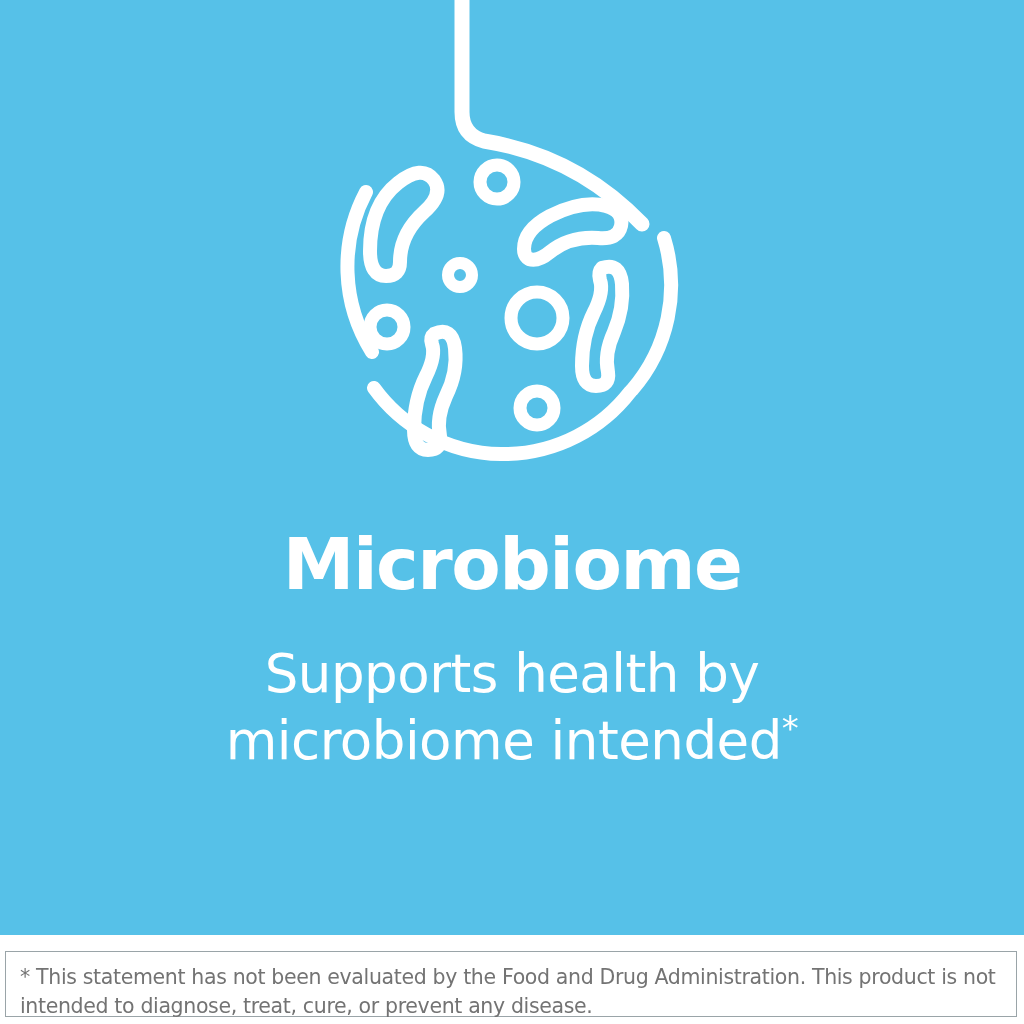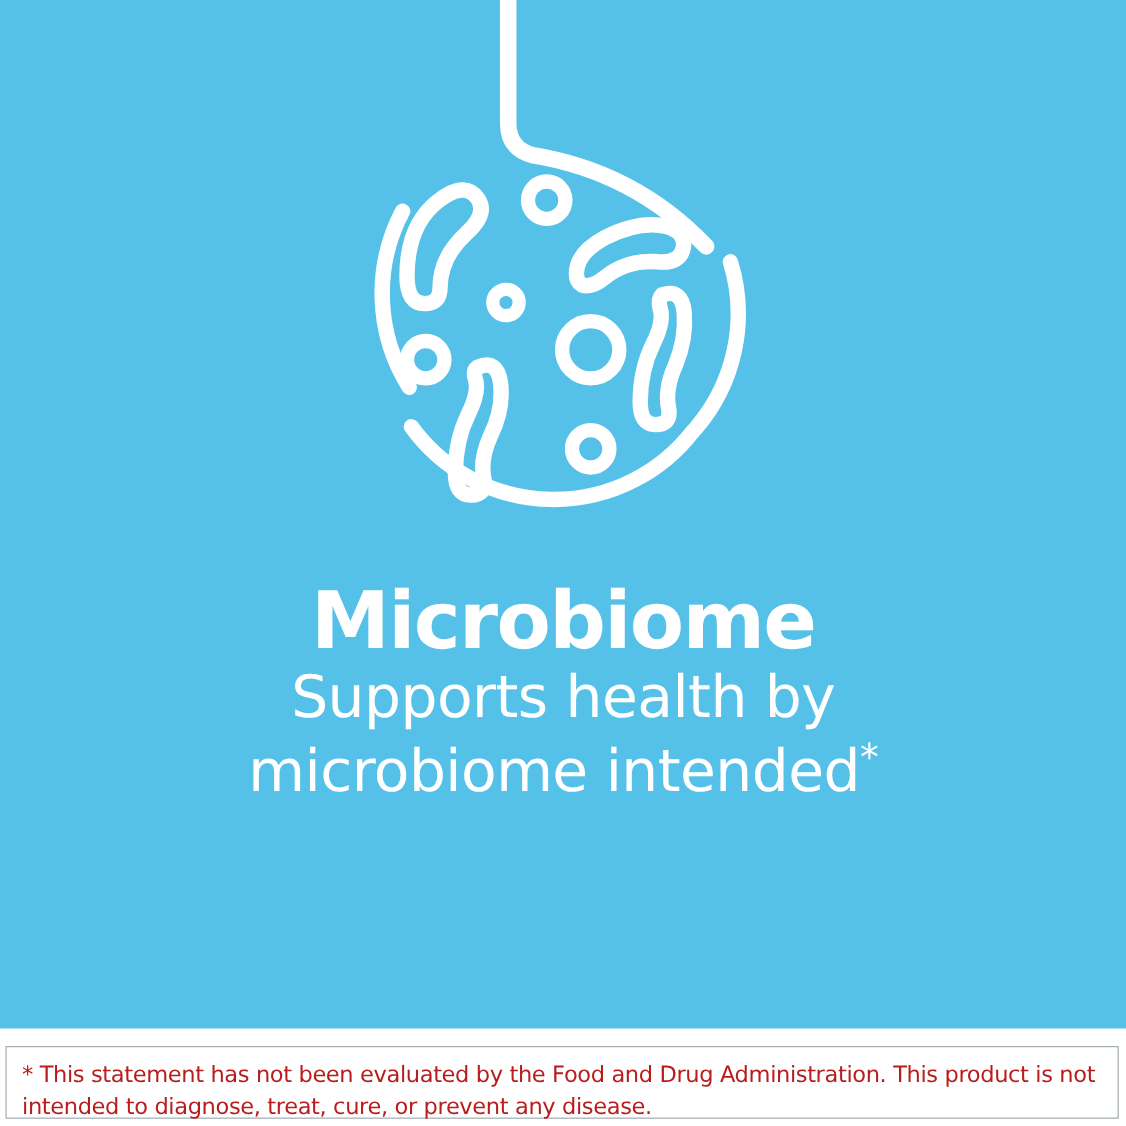--- a/index.html
+++ b/index.html
@@ -53,21 +53,21 @@
     font-size: 72px;
     font-weight: bold;
     letter-spacing: -1.5px;
     line-height: 1;
     font-family: "DejaVu Sans", sans-serif;
   }
   #subtitle {
     position: absolute;
     left: 50%;
     transform: translateX(-50%);
-    top: 602px;
+    top: 641px;
     width: 820px;
     text-align: center;
     color: #ffffff;
     font-size: 53px;
     font-weight: 500;
     line-height: 1.26;
     letter-spacing: -0.5px;
     font-family: "DejaVu Sans", sans-serif;
   }
   #subtitle .sub-line {
@@ -141,17 +141,17 @@
     <div id="title" style="color: rgb(255, 255, 255);">Microbiome</div>
 
     <div id="subtitle" style="color: rgb(255, 255, 255);">
       <span class="sub-line">Supports health by</span>
       <span class="sub-line"><span>microbiome intended</span><span class="asterisk">*</span></span>
     </div>
 
   </div>
 
   <div id="disclaimer-box" style="border-color: rgb(154, 164, 168);">
-    <div id="disclaimer-text" style="color: #b91c1c;">* This statement has not been evaluated by the Food and Drug Administration. This product is not
+    <div id="disclaimer-text" style="color: #737373;">* This statement has not been evaluated by the Food and Drug Administration. This product is not
    intended to diagnose, treat, cure, or prevent any disease.</div>
   </div>
 
 </div>
 
 </body></html>

